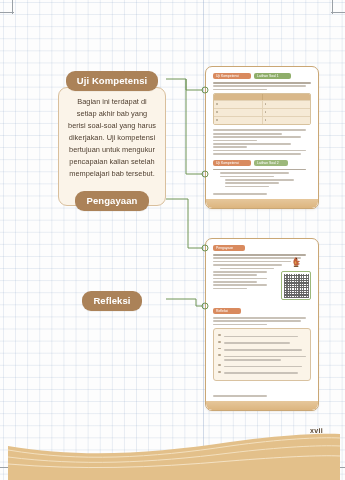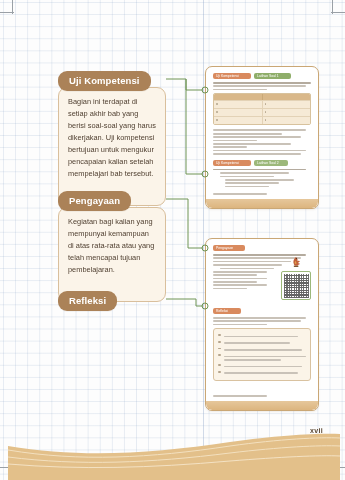--- a/index.html
+++ b/index.html
@@ -11,20 +11,21 @@
   }
   
   #page{
     position:absolute;inset:0;
     background-color:#fdfdfd;
     background-image:
       linear-gradient(to right, rgba(120,150,190,.17) 1px, transparent 1px),
       linear-gradient(to bottom, rgba(120,150,190,.17) 1px, transparent 1px);
     background-size:12.1px 12.1px;
     background-position:3px 2px;
+    text-align:center;
   }
   
   #guide-v{
     position:absolute;left:203px;top:0;bottom:0;width:1px;
     background:rgba(110,140,185,.30);
   }
   
   .cropmark{position:absolute;background:#9aa0a6;}
   .cm-tl-v{left:12px;top:0;width:1px;height:14px;}
   .cm-tl-h{left:0;top:12px;width:14px;height:1px;}
@@ -179,21 +180,20 @@
     <circle cx="205" cy="306" r="3" fill="none" stroke="#6f9455" stroke-width="1"></circle>
   </svg>
 
   <div class="ann" style="top:70px;">
     <span class="ann-label">Uji Kompetensi</span>
     <div class="ann-box">Bagian ini terdapat di setiap akhir bab yang berisi soal-soal yang harus dikerjakan. Uji kompetensi bertujuan untuk mengukur pencapaian kalian setelah mempelajari bab tersebut.</div>
   </div>
 
   <div class="ann" style="top:190px;">
     <span class="ann-label">Pengayaan</span>
-    <div class="ann-box">Kegiatan bagi kalian yang mempunyai kemampuan di atas rata-rata atau yang telah mencapai tujuan pembelajaran.</div>
   </div>
 
   <div class="ann" style="top:290px;">
     <span class="ann-label">Refleksi</span>
   </div>
 
   <div class="mockpage" style="top:66px;">
     <div class="mp-inner">
       <div class="badge-row">
         <div class="badge orange" style="width:32px;">Uji Kompetensi</div>

